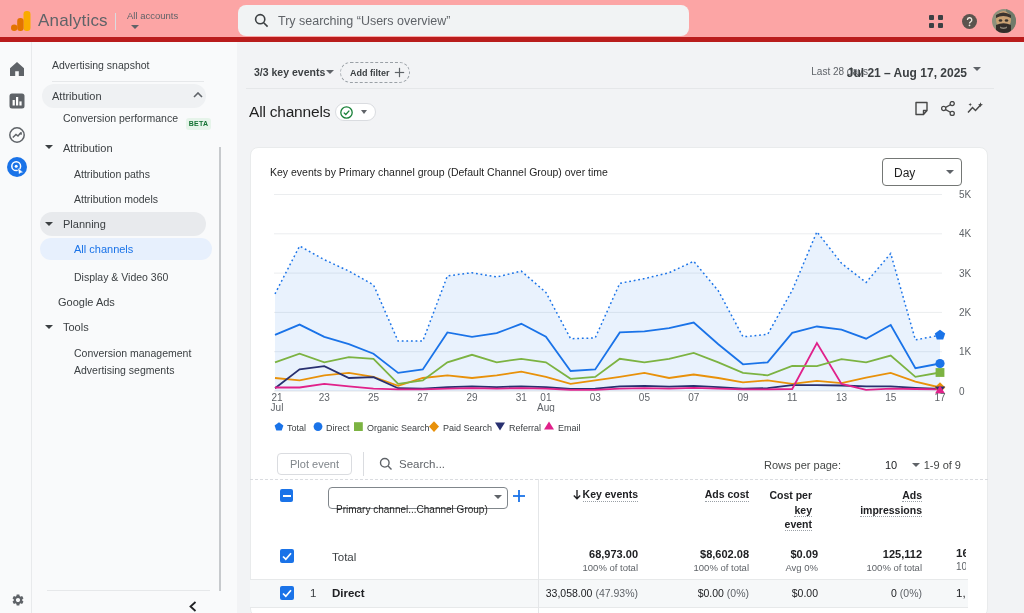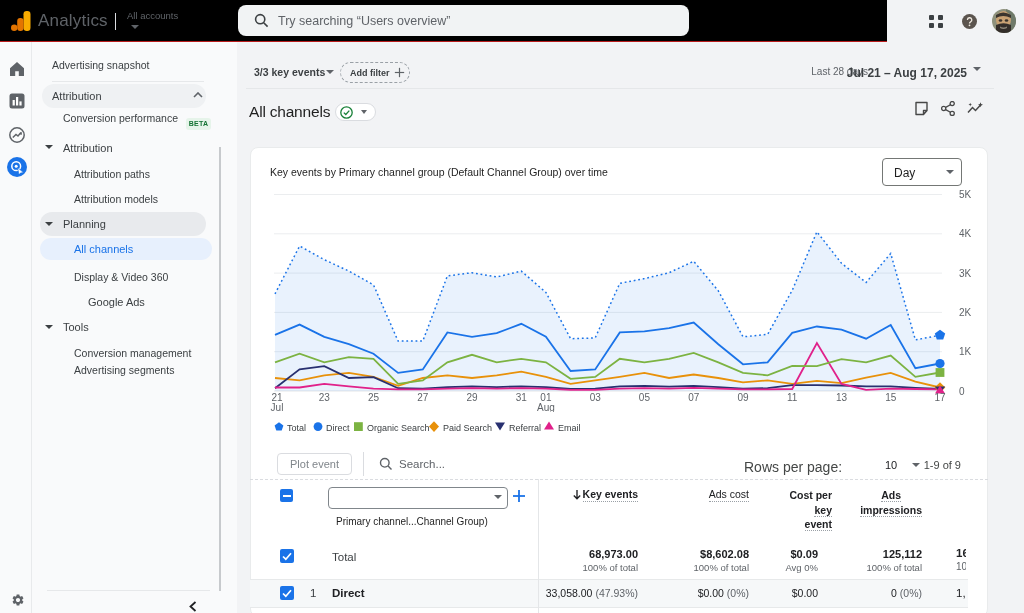--- a/index.html
+++ b/index.html
@@ -11,21 +11,21 @@
 </head>
 <body>
 
 <div class="abs" style="left:0;top:42px;width:237px;height:571px;background:#f9fafb"></div>
 <div class="abs" style="left:31px;top:42px;width:1px;height:571px;background:#e8eaec"></div>
 
 <div class="abs" style="left:237px;top:42px;width:787px;height:571px;background:#f2f3f5"></div>
 
 <div class="abs" style="left:250px;top:147px;width:738px;height:470px;background:#fff;border:1px solid #e9ebec;border-radius:8px"></div>
 
-<div class="abs" style="left:0;top:0;width:887px;height:42px;background:#000000;border-bottom:1px solid #b91c1c">
+<div class="abs" style="left:0;top:0;width:1024px;height:42px;background:#fca5a5;border-bottom:5px solid #b91c1c">
   <svg class="abs" style="left:11px;top:11px" width="20" height="20" viewBox="0 0 20 20">
     <rect x="12.5" y="0" width="7" height="20" rx="3.2" fill="#f9ab00"></rect>
     <rect x="6.2" y="7" width="6.4" height="13" rx="3.0" fill="#e37400"></rect>
     <circle cx="3.2" cy="16.8" r="3.2" fill="#e37400"></circle>
   </svg>
   <div class="abs" style="left:38px;top:11px;font-size:17px;color:#5f6368;letter-spacing:.2px">Analytics</div>
   <div class="abs" style="left:115px;top:13px;width:1px;height:17px;background:#dadce0"></div>
   <div class="abs" style="left:127px;top:10px;font-size:9.5px;color:#5f6368">All accounts</div>
   <div class="abs cap" style="left:131px;top:25px"></div>
   <div class="abs" style="left:238px;top:5px;width:451px;height:31px;background:#f1f3f4;border-radius:8px"></div>
@@ -100,21 +100,21 @@
 <div class="abs cap" style="left:45px;top:145px;border-top-color:#3c4043"></div>
 <div class="abs" style="left:63px;top:142px;font-size:11px;color:#3c4043">Attribution</div>
 <div class="abs" style="left:74px;top:168px;font-size:10.5px;color:#3c4043">Attribution paths</div>
 <div class="abs" style="left:74px;top:193px;font-size:10.5px;color:#3c4043">Attribution models</div>
 <div class="abs" style="left:40px;top:212px;width:166px;height:24px;background:#e8eaed;border-radius:12px"></div>
 <div class="abs cap" style="left:45px;top:222px;border-top-color:#3c4043"></div>
 <div class="abs" style="left:63px;top:218px;font-size:11px;color:#3c4043">Planning</div>
 <div class="abs" style="left:40px;top:238px;width:172px;height:22px;background:#e7f0fd;border-radius:11px"></div>
 <div class="abs" style="left:74px;top:243px;font-size:11px;color:#1a73e8">All channels</div>
 <div class="abs" style="left:74px;top:271px;font-size:10.5px;color:#3c4043">Display &amp; Video 360</div>
-<div class="abs" style="left:88px;top:296px;font-size:11px;color:#3c4043">Google Ads</div>
+<div class="abs" style="left:58px;top:296px;font-size:11px;color:#3c4043">Google Ads</div>
 <div class="abs cap" style="left:45px;top:325px;border-top-color:#3c4043"></div>
 <div class="abs" style="left:63px;top:321px;font-size:11px;color:#3c4043">Tools</div>
 <div class="abs" style="left:74px;top:347px;font-size:10.5px;color:#3c4043">Conversion management</div>
 <div class="abs" style="left:74px;top:364px;font-size:10.5px;color:#3c4043">Advertising segments</div>
 <div class="abs" style="left:219px;top:147px;width:2px;height:444px;background:#c7cacd"></div>
 <div class="abs" style="left:47px;top:590px;width:163px;height:1px;background:#e6e8ea"></div>
 <svg class="abs" style="left:188px;top:601px" width="9" height="11" viewBox="0 0 9 11">
     <path d="M7.5 1 L2.5 5.5 L7.5 10" fill="none" stroke="#202124" stroke-width="1.8"></path>
   </svg>
 
@@ -227,44 +227,44 @@
   </g>
 </svg>
 
 <div class="abs" style="left:277px;top:452.5px;width:75px;height:22px;border:1px solid #dadce0;border-radius:4px;font-size:11px;color:#80868b;text-align:center;line-height:21px">Plot event</div>
 <div class="abs" style="left:362.5px;top:452px;width:1px;height:24px;background:#dadce0"></div>
 <svg class="abs" style="left:379px;top:457px" width="14" height="14" viewBox="0 0 15 15">
     <circle cx="6.2" cy="6.2" r="4.6" fill="none" stroke="#5f6368" stroke-width="1.5"></circle>
     <line x1="9.7" y1="9.7" x2="13.4" y2="13.4" stroke="#5f6368" stroke-width="1.5"></line>
   </svg>
 <div class="abs" style="left:399px;top:458px;font-size:11.5px;color:#5f6368">Search...</div>
-<div class="abs" style="left:744px;top:459px;font-size:14px;color:#444746">Rows per page:</div>
+<div class="abs" style="left:764px;top:459px;font-size:11px;color:#444746">Rows per page:</div>
 <div class="abs" style="left:885px;top:459px;font-size:11px;color:#202124">10</div>
 <div class="abs cap" style="left:912px;top:463px"></div>
 <div class="abs" style="right:63px;top:459px;font-size:11px;color:#444746;white-space:nowrap">1-9 of 9</div>
 <div class="abs" style="left:250px;top:479px;width:738px;border-top:1px dashed #dadce0"></div>
 
 <div class="abs" style="left:280px;top:489px;width:13px;height:13px;background:#1a73e8;border-radius:2px">
     <div style="position:absolute;left:2.5px;top:5.5px;width:8px;height:2px;background:#fff"></div>
   </div>
 <div class="abs" style="left:328px;top:486.5px;width:180px;height:22px;border:1px solid #80868b;border-radius:4px;background:#fff"></div>
-<div class="abs" style="left:336px;top:516px;font-size:10px;color:#1f1f1f">Primary channel...Channel Group)</div>
+<div class="abs" style="left:336px;top:504px;font-size:10px;color:#1f1f1f">Primary channel...Channel Group)</div>
 <div class="abs cap" style="left:494px;top:495px"></div>
 <svg class="abs" style="left:512px;top:489px" width="14" height="14" viewBox="0 0 14 14">
     <line x1="7" y1="1" x2="7" y2="13" stroke="#1a73e8" stroke-width="1.8"></line>
     <line x1="1" y1="7" x2="13" y2="7" stroke="#1a73e8" stroke-width="1.8"></line>
   </svg>
 <div class="abs" style="left:537.5px;top:479px;width:1px;height:134px;background:#e4e6e8"></div>
 <svg class="abs" style="left:572px;top:489px" width="10" height="11" viewBox="0 0 11 12">
     <path d="M5.5 1 V10 M2 7 l3.5 3.7 L9 7" fill="none" stroke="#202124" stroke-width="1.5"></path>
   </svg>
 <div class="abs" style="right:386px;top:488px;font-size:10.5px;font-weight:bold;white-space:nowrap;color:#202124;text-align:right"><span style="border-bottom:1.5px dotted #9aa0a6;padding-bottom:1px">Key events</span></div>
-<div class="abs" style="right:275px;top:488px;font-size:10.5px;font-weight:normal;white-space:nowrap;color:#202124;text-align:center"><span style="border-bottom:1.5px dotted #9aa0a6;padding-bottom:1px">Ads cost</span></div>
-<div class="abs" style="right:192px;top:488px;font-size:10.5px;font-weight:bold;white-space:nowrap;color:#202124;text-align:right;line-height:14.5px">Cost per<br><span style="border-bottom:1.5px dotted #9aa0a6">key</span><br><span style="border-bottom:1.5px dotted #9aa0a6">event</span></div>
-<div class="abs" style="right:102px;top:488px;font-size:10.5px;font-weight:bold;white-space:nowrap;color:#202124;text-align:center;line-height:14.5px"><span style="border-bottom:1.5px dotted #9aa0a6">Ads</span><br><span style="border-bottom:1.5px dotted #9aa0a6">impressions</span></div>
+<div class="abs" style="right:275px;top:488px;font-size:10.5px;font-weight:bold;white-space:nowrap;color:#202124;text-align:center"><span style="border-bottom:1.5px dotted #9aa0a6;padding-bottom:1px">Ads cost</span></div>
+<div class="abs" style="right:212px;top:488px;font-size:10.5px;font-weight:bold;white-space:nowrap;color:#202124;text-align:right;line-height:14.5px">Cost per<br><span style="border-bottom:1.5px dotted #9aa0a6">key</span><br><span style="border-bottom:1.5px dotted #9aa0a6">event</span></div>
+<div class="abs" style="right:102px;top:488px;font-size:10.5px;font-weight:bold;white-space:nowrap;color:#202124;text-align:right;line-height:14.5px"><span style="border-bottom:1.5px dotted #9aa0a6">Ads</span><br><span style="border-bottom:1.5px dotted #9aa0a6">impressions</span></div>
 
 <div class="abs" style="left:280px;top:549px;width:14px;height:14px;background:#1a73e8;border-radius:2px"></div>
 <svg class="abs" style="left:282px;top:551.5px" width="10" height="9" viewBox="0 0 10 9">
     <path d="M1 4.5 L3.8 7.2 L9 1.2" fill="none" stroke="#fff" stroke-width="1.7"></path>
   </svg>
 <div class="abs" style="left:332px;top:551px;font-size:11.5px;color:#3c4043">Total</div>
 <div class="abs" style="right:386px;top:548px;font-size:11px;font-weight:bold;color:#202124;white-space:nowrap">68,973.00</div>
 <div class="abs" style="right:386px;top:562px;font-size:9.5px;color:#5f6368;white-space:nowrap">100% of total</div>
 <div class="abs" style="right:275px;top:548px;font-size:11px;font-weight:bold;color:#202124;white-space:nowrap">$8,602.08</div>
 <div class="abs" style="right:275px;top:562px;font-size:9.5px;color:#5f6368;white-space:nowrap">100% of total</div>

